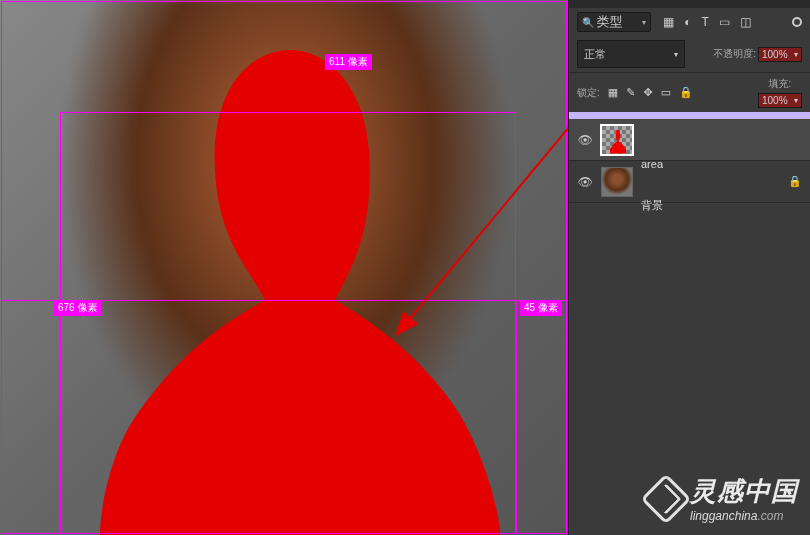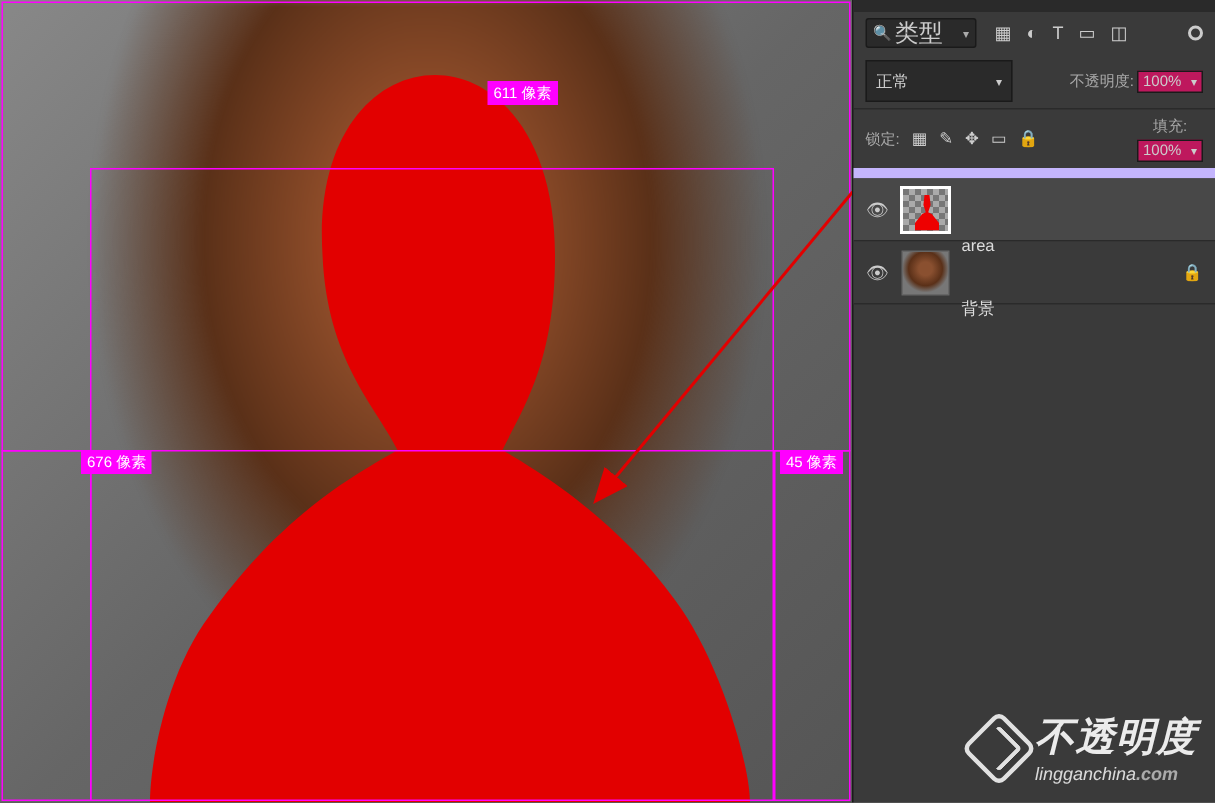--- a/index.html
+++ b/index.html
@@ -92,21 +92,21 @@
       display: flex;
       align-items: center;
       background: #2a2a2a;
       border: 1px solid #1a1a1a;
       border-radius: 2px;
       padding: 2px 4px;
       height: 20px;
       width: 74px;
     }
     .filter-input .search-ico { font-size: 10px; color: #aaa; margin-right: 2px; }
-    .filter-input .text { font-size: 16px; color: #ccc; }
+    .filter-input .text { font-size: 13px; color: #ccc; }
     .filter-input .caret { margin-left: auto; font-size: 8px; color: #aaa; }
     .filter-icons {
       display: flex;
       gap: 10px;
       margin-left: 6px;
       font-size: 12px;
       color: #ccc;
     }
     .filter-icons span { cursor: pointer; }
     .dot-toggle {
@@ -124,32 +124,32 @@
       gap: 8px;
       border-bottom: 1px solid #2a2a2a;
     }
     .blend-dd {
       background: #2a2a2a;
       border: 1px solid #1a1a1a;
       padding: 13px 6px;
       display: flex;
       align-items: center;
       height: 20px;
-      width: 98px;
+      width: 108px;
     }
     .blend-dd .caret { margin-left: auto; font-size: 8px; }
     .opacity-group {
       display: flex;
       align-items: center;
       margin-left: auto;
       gap: 2px;
     }
     .opacity-label { font-size: 10px; color: #aaa; }
     .pct-box {
-      background: #be185d;
+      background: #7f1d1d;
       border: 1px solid #1a1a1a;
       padding: 1px 3px;
       font-size: 10px;
       width: 44px;
       display: flex;
       align-items: center;
     }
     .pct-box .caret { margin-left: auto; font-size: 8px; }
     .lock-row {
       display: flex;
@@ -228,21 +228,21 @@
     .wm-logo::after {
       content: "";
       position: absolute;
       inset: 4px;
       border-top: 3px solid rgba(255,255,255,0.85);
       border-right: 3px solid rgba(255,255,255,0.85);
       border-radius: 3px;
     }
     .wm-text .cn { font-size: 26px; font-weight: bold; letter-spacing: 1px; font-style: italic;}
     .wm-text .en { font-size: 12px; font-style: italic; opacity: 0.9; }
-    .wm-text .en .thin { font-weight: bold; opacity: 0.7; margin-top: 44px; }
+    .wm-text .en .thin { font-weight: normal; opacity: 0.7; margin-top: 44px; }
   </style>
 </head>
 <body>
 
 <div class="canvas-area">
   <div class="canvas-content">
     <div class="hair-bg"></div>
     <svg class="red-silhouette" viewBox="0 0 420 495">
       <path d="M 200 10 C 160 10 120 50 125 130 C 128 200 160 230 175 260 C 150 275 100 300 50 370 C 20 410 10 470 10 495 L 410 495 C 410 470 390 400 360 360 C 320 305 270 275 245 260 C 260 230 280 200 280 130 C 280 50 240 10 200 10 Z" fill="#e20000"></path>
     </svg>
@@ -333,18 +333,18 @@
       </div>
       <span class="layer-name">背景</span>
       <span class="layer-lock">🔒</span>
     </div>
   </div>
 </div>
 
 <div class="watermark">
   <div class="wm-logo"></div>
   <div class="wm-text">
-    <div class="cn">不透明度</div>
+    <div class="cn">灵感中国</div>
     <div class="en">
       <span>lingganchina</span><span class="thin">.com</span>
     </div>
   </div>
 </div>
 
 </body></html>

